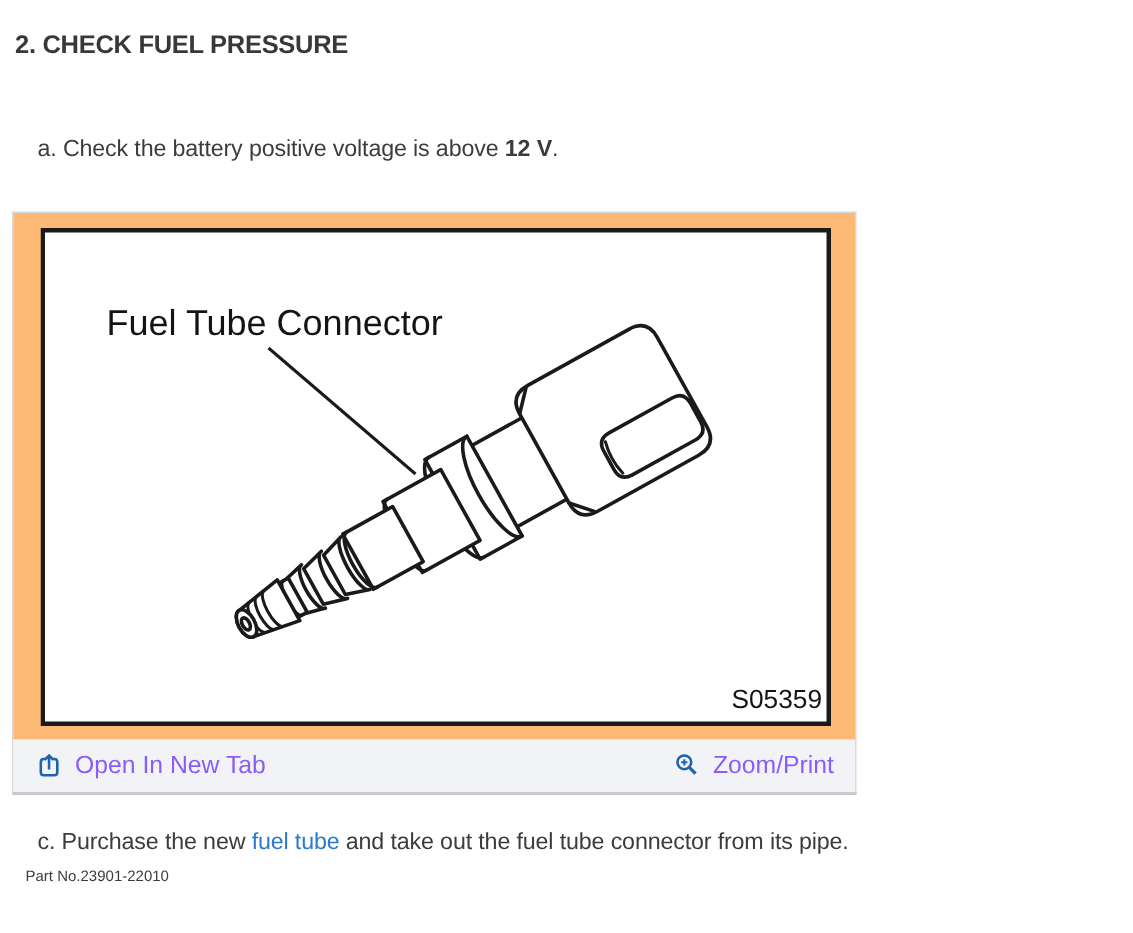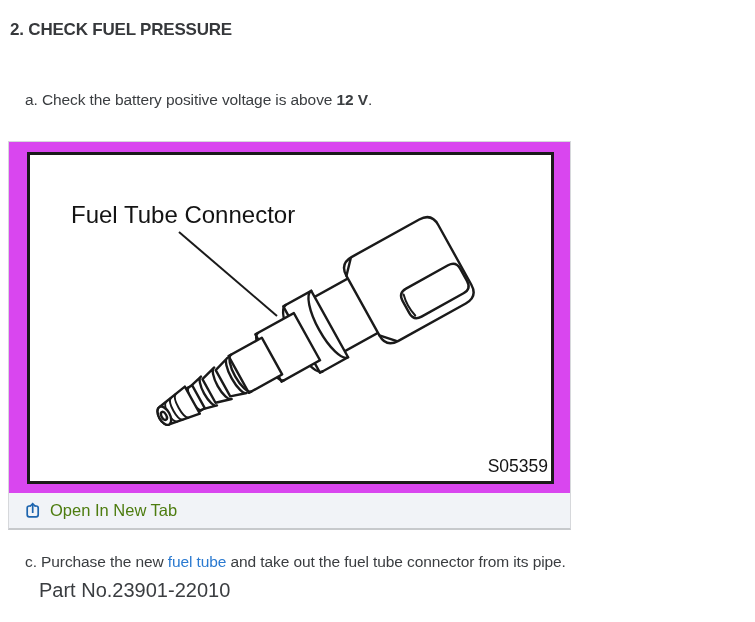--- a/index.html
+++ b/index.html
@@ -6,32 +6,32 @@
   body{font-family:"Liberation Sans",sans-serif;-webkit-font-smoothing:antialiased;}
   #page{position:relative;width:599px;height:622px;background:#fff;overflow:hidden;}
 
   .heading{position:absolute;left:10px;top:20px;font-size:17px;font-weight:bold;
            color:#36383b;letter-spacing:-0.2px;}
   .step{position:absolute;left:25px;font-size:15.5px;color:#3a3d40;letter-spacing:-0.1px;}
   .step b{font-weight:bold;color:#3a3d40;}
   .step-a{top:47px;margin-top:44px;}
   .step-b{top:73px;}
   .step-c{top:553px;}
-  .part-line{position:absolute;left:39px;top:579px;font-size:20px;color:#3a3d40;}
+  .part-line{position:absolute;left:17px;top:579px;font-size:10px;color:#3a3d40;}
 
   .inline-link{color:#2b7ad0;cursor:pointer;text-decoration:none;}
 
   .figure-panel{position:absolute;left:8px;top:141px;width:563px;box-sizing:border-box;
                 background:#fff;border:1px solid #d6d8db;border-bottom:2px solid #c7c9cc;}
-  .figure-image{position:relative;height:351px;background:#d946ef;}
+  .figure-image{position:relative;height:351px;background:#fdba74;}
   .figure-image svg{position:absolute;left:18px;top:10px;}
 
   .figure-toolbar{height:35px;background:#f1f3f7;display:flex;align-items:center;
                   justify-content:space-between;padding:0 14px 0 15px;}
-  .toolbar-link{display:flex;align-items:center;gap:7px;color:#4d7c0f;font-size:16.5px;
+  .toolbar-link{display:flex;align-items:center;gap:7px;color:#8b5cf6;font-size:16.5px;
                 cursor:pointer;text-decoration:none;}
   .toolbar-link svg{display:block;}
 </style>
 </head>
 <body>
 
 <div id="page">
 
   <div class="heading">2. CHECK FUEL PRESSURE</div>
 
@@ -90,20 +90,31 @@
       <a class="toolbar-link">
         <span>
           <svg width="19" height="19" viewBox="0 0 19 19" fill="none" stroke="#1d64ae" stroke-width="1.7">
             <path d="M6.5 5 H5.2 Q3.2 5 3.2 7 V13.8 Q3.2 15.8 5.2 15.8 H12.2 Q14.2 15.8 14.2 13.8 V7 Q14.2 5 12.2 5 H10.9"></path>
             <path d="M8.7 12 V3"></path>
             <path d="M5.9 5.5 L8.7 2.7 L11.5 5.5"></path>
           </svg>
         </span>
         <span>Open In New Tab</span>
       </a>
+      <a class="toolbar-link">
+        <span>
+          <svg width="19" height="19" viewBox="0 0 19 19" fill="none" stroke="#1d64ae" stroke-width="1.7">
+            <circle cx="7.2" cy="7.2" r="4.6"></circle>
+            <path d="M5.1 7.2 H9.3" stroke-width="1.4"></path>
+            <path d="M7.2 5.1 V9.3" stroke-width="1.4"></path>
+            <path d="M10.7 10.7 L14.7 14.7" stroke-width="2.2"></path>
+          </svg>
+        </span>
+        <span>Zoom/Print</span>
+      </a>
     </div>
   </div>
 
   <div class="step step-c"><span>c. Purchase the new </span><a class="inline-link">fuel tube</a><span> and take out the fuel tube connector from its pipe.</span></div>
 
   <div class="part-line">Part No.23901-22010</div>
 
 </div>
 
 </body></html>

